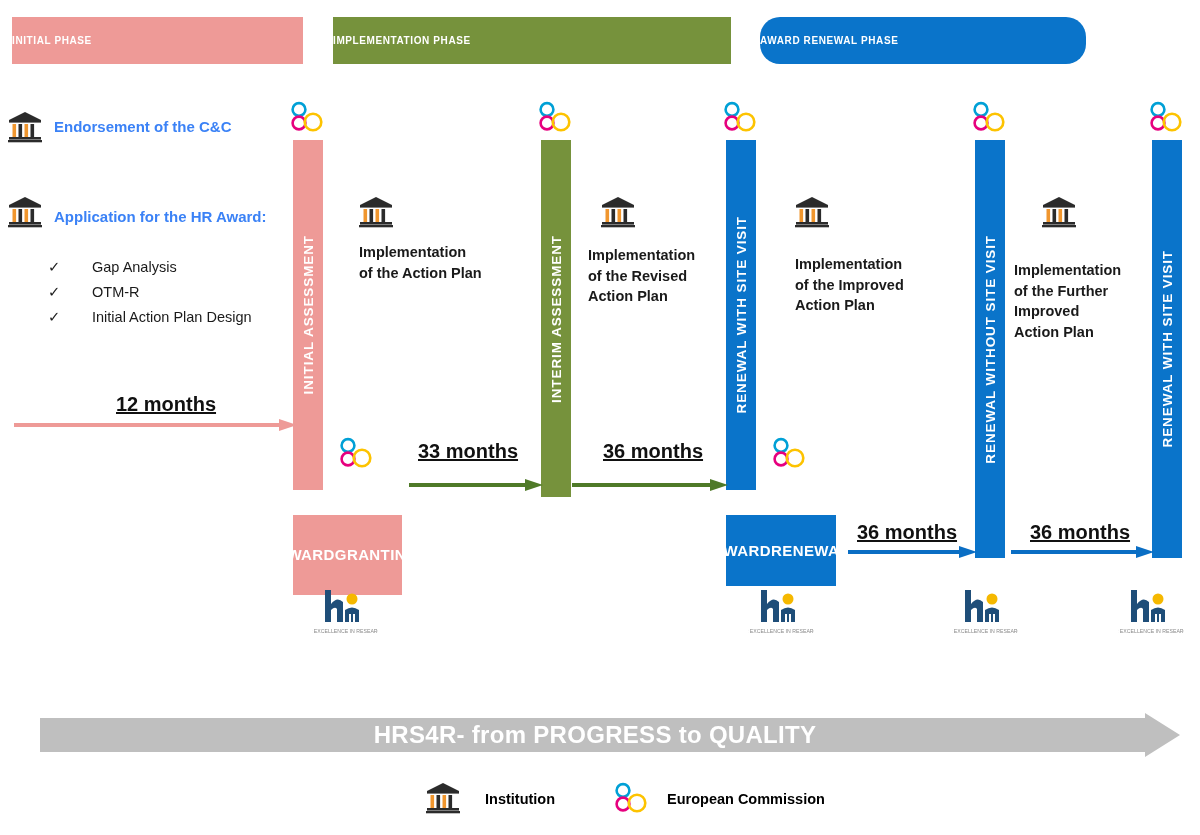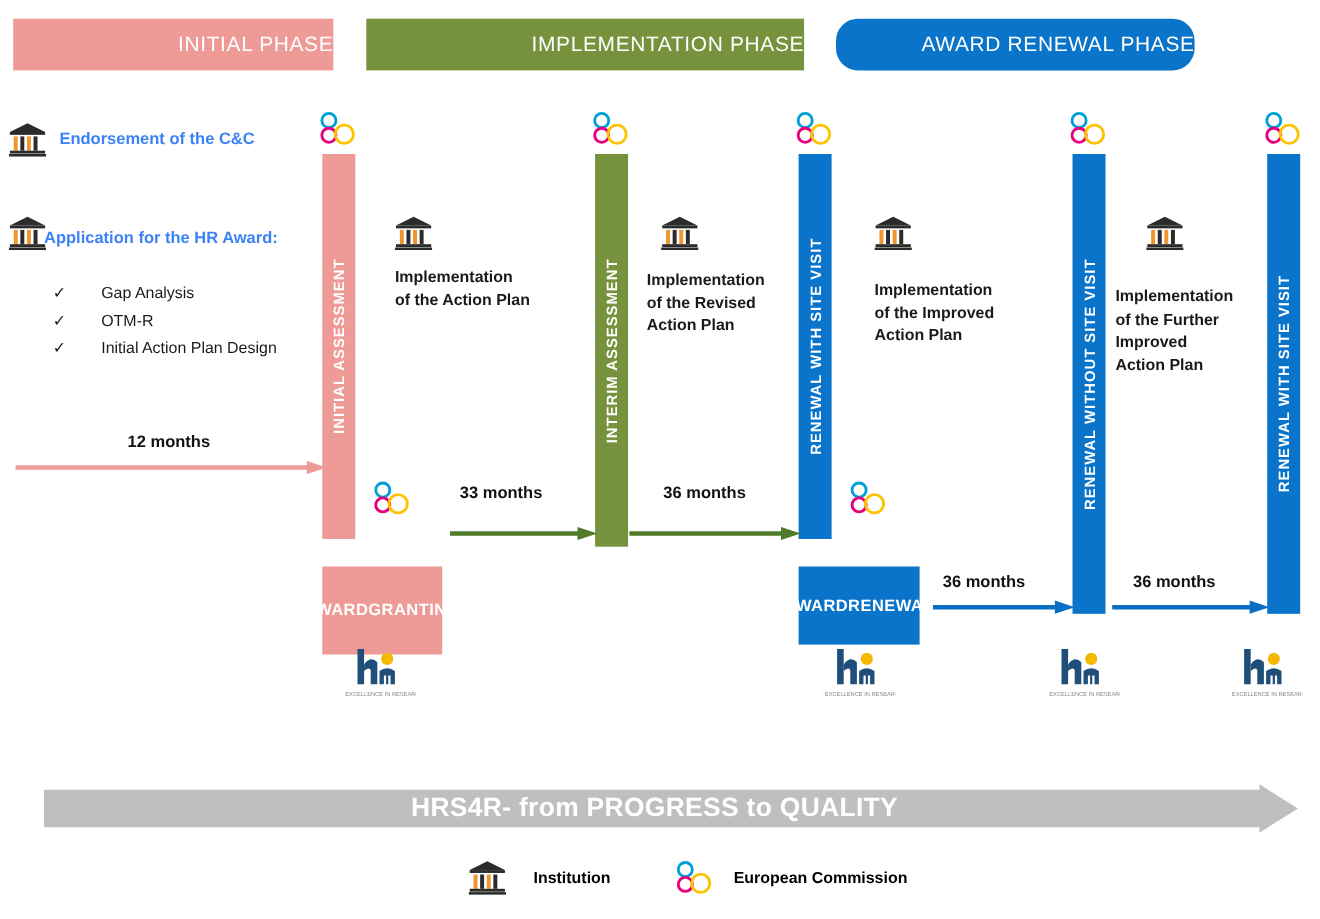--- a/index.html
+++ b/index.html
@@ -4,22 +4,22 @@
 <style>
   html,body{margin:0;padding:0;}
   body{
     width:1200px;height:835px;position:relative;background:#ffffff;
     font-family:"Liberation Sans", sans-serif;overflow:hidden;
   }
   .canvas{position:absolute;inset:0;}
 
   
   .phase-bar{
-    position:absolute;height:47px;display:flex;align-items:center;justify-content:flex-end;
-    color:#ffffff;font-weight:normal;font-size:19px;letter-spacing:.6px;
+    position:absolute;height:47px;display:flex;align-items:center;justify-content:flex-start;
+    color:#ffffff;font-weight:bold;font-size:10px;letter-spacing:.6px;
   }
   .phase-initial{left:12px;top:17px;width:291px;background:#ee9a97;}
   .phase-impl{left:333px;top:17px;width:398px;background:#76923c;}
   .phase-award{left:760px;top:17px;width:326px;background:#0a74ca;border-radius:20px;}
 
   
   .vbar{position:absolute;width:30px;display:flex;align-items:center;justify-content:center;}
   .vbar .vlabel{
     writing-mode:vertical-rl;transform:rotate(180deg);
     color:#fff;font-weight:bold;font-size:13.5px;letter-spacing:.9px;white-space:nowrap;
@@ -44,21 +44,21 @@
   .inst-icon{position:absolute;width:34px;height:32px;}
 
   
   .ec-icon{position:absolute;width:36px;height:32px;}
 
   
   .hr-logo{position:absolute;width:66px;height:54px;}
 
   
   .txt{position:absolute;font-size:14.5px;font-weight:bold;color:#1a1a1a;line-height:1.42;}
-  .months{position:absolute;font-size:15px;font-weight:bold;color:#111;}
+  .months{position:absolute;font-size:20px;font-weight:bold;color:#111;text-decoration:underline;}
 
   
   .lead{position:absolute;font-size:15px;font-weight:bold;color:#3b82f6;}
   .check-list{position:absolute;font-size:14.5px;color:#1a1a1a;line-height:1.72;}
   .check-list .row{display:flex;gap:34px;align-items:baseline;}
   .check-list .ck{width:10px;}
 
   
   .arrow{position:absolute;height:14px;}
 
@@ -103,21 +103,21 @@
   <svg class="inst-icon" style="left:8px;top:196px;" viewBox="0 0 34 32">
     <polygon points="17,1 33,9 1,9" fill="#2b2b2b"></polygon>
     <rect x="1" y="9" width="32" height="2.6" fill="#2b2b2b"></rect>
     <rect x="4.5" y="13" width="3.6" height="13" fill="#f0962e"></rect>
     <rect x="10.5" y="13" width="3.6" height="13" fill="#2b2b2b"></rect>
     <rect x="16.5" y="13" width="3.6" height="13" fill="#f0962e"></rect>
     <rect x="22.5" y="13" width="3.6" height="13" fill="#2b2b2b"></rect>
     <rect x="1" y="26" width="32" height="2.6" fill="#2b2b2b"></rect>
     <rect x="0" y="29" width="34" height="2.3" fill="#2b2b2b"></rect>
   </svg>
-  <div class="lead" style="left:40px;top:208px;">Application for the HR Award:</div>
+  <div class="lead" style="left:54px;top:208px;">Application for the HR Award:</div>
 
   <div class="check-list" style="left:48px;top:255px;">
     <div class="row">
       <span class="ck">✓</span>
       <span>Gap Analysis</span>
     </div>
     <div class="row">
       <span class="ck">✓</span>
       <span>OTM-R</span>
     </div>

